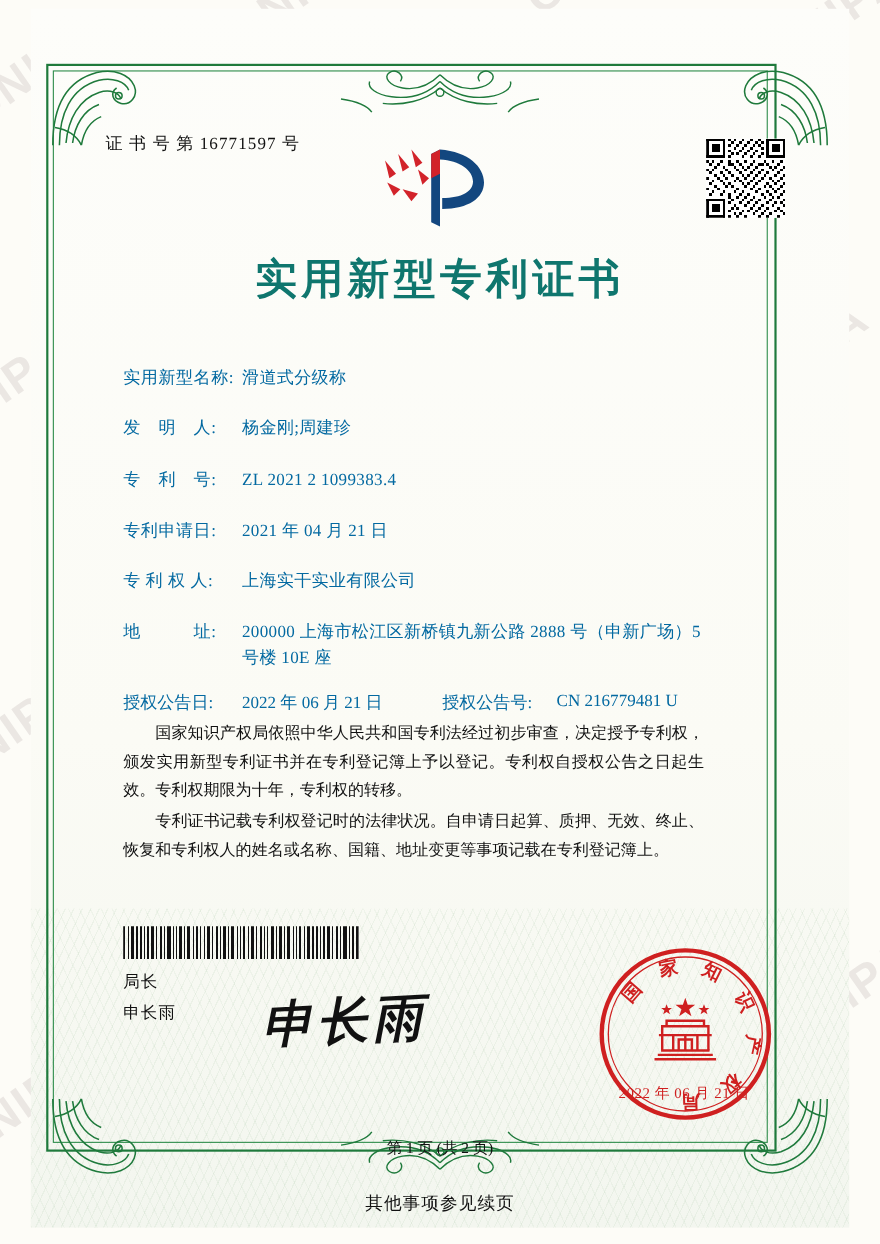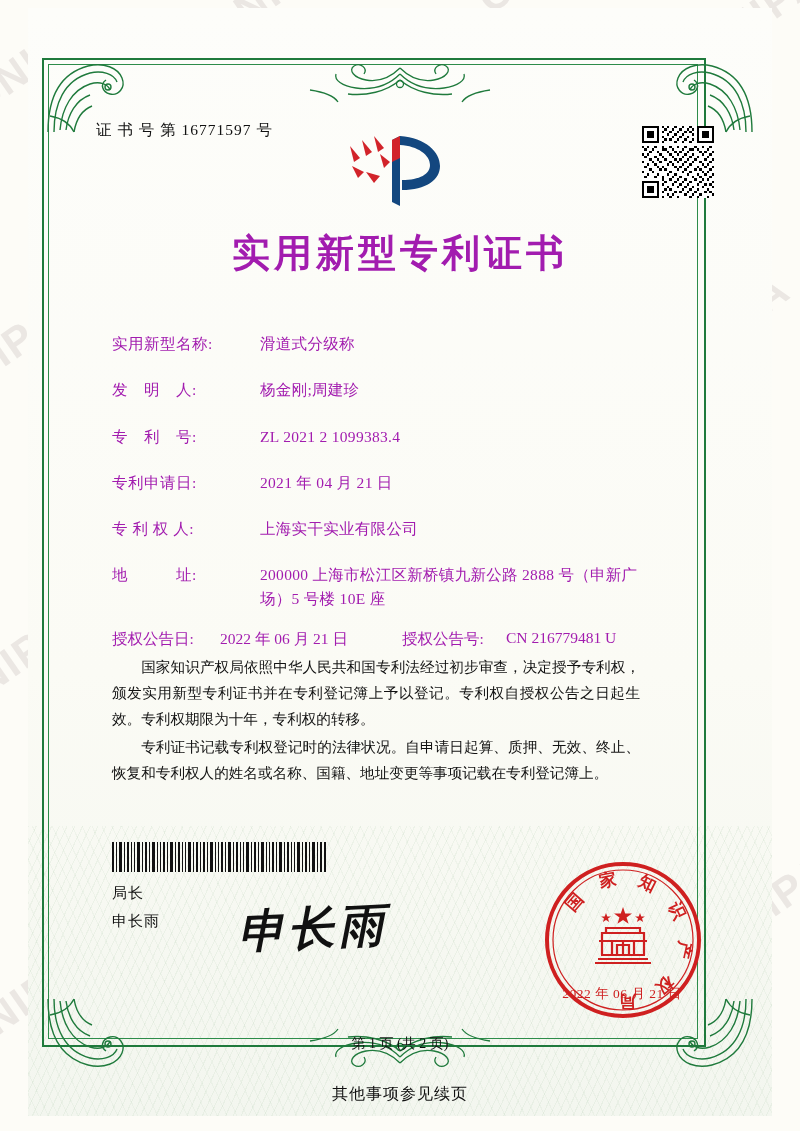--- a/index.html
+++ b/index.html
@@ -172,49 +172,48 @@
 
   .main-title {
     position: absolute;
     left: 0; right: 0;
     top: 228px;
     text-align: center;
     font-family: "DejaVu Sans", sans-serif;
     font-weight: bold;
     font-size: 38px;
     letter-spacing: 4px;
-    color: #a21caf;
+    color: #0f766e;
     z-index: 11;
   }
 
   .fields {
     position: absolute;
     left: 112px;
     top: 332px;
     width: 530px;
     z-index: 11;
     font-size: 15.5px;
-    color: #a21caf;
+    color: #0369a1;
   }
   .field-row {
     display: flex;
     align-items: flex-start;
     margin-bottom: 23px;
     line-height: 1.5;
   }
   .field-label {
     width: 108px;
     flex: 0 0 108px;
     letter-spacing: 0.5px;
     white-space: pre;
   }
   .field-value {
     flex: 1 1 auto;
     letter-spacing: 0.3px;
-    margin-left: 40px;
   }
   .field-row.tight { margin-bottom: 19px; }
   .inline-2 {
     display: flex;
     align-items: flex-start;
     margin-bottom: 20px;
   }
   .inline-2 .half-label { width: 108px; flex: 0 0 108px; white-space: pre; }
   .inline-2 .half-value { flex: 0 0 182px; }
   .inline-2 .half-label2 { flex: 0 0 104px; white-space: pre; }

